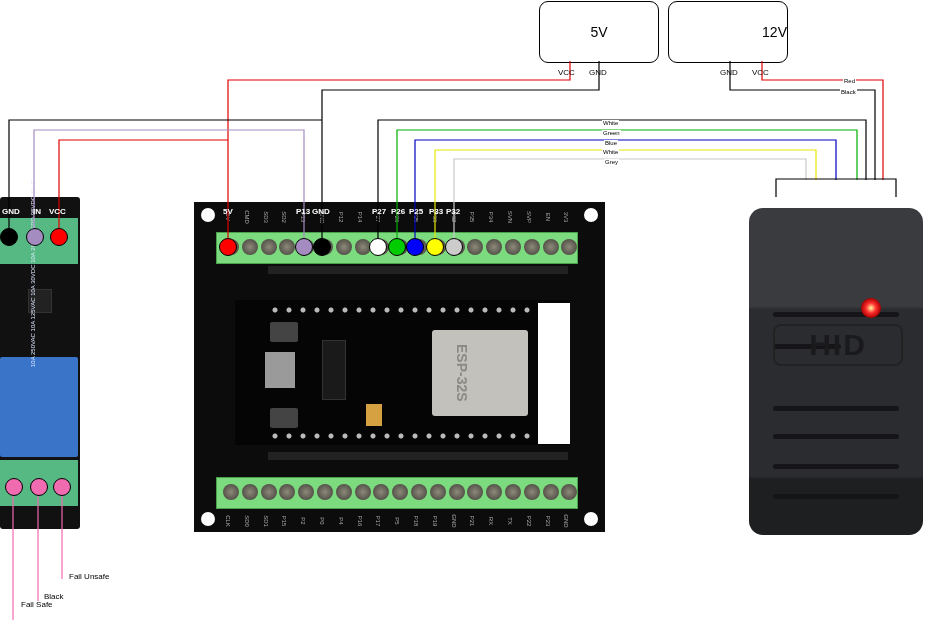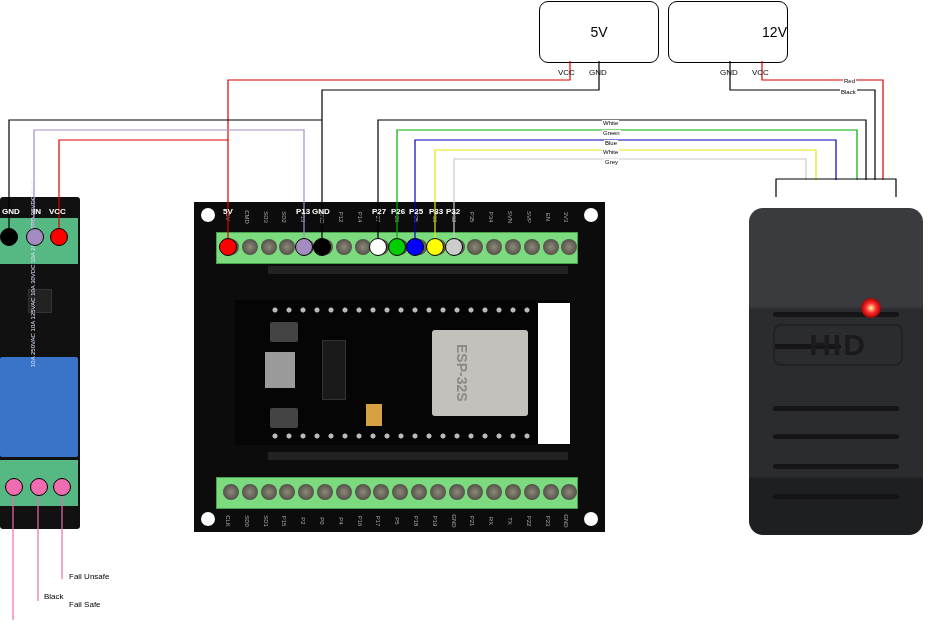--- a/index.html
+++ b/index.html
@@ -65,21 +65,21 @@
 <span class="pin-label-rly" style="left:33px;">IN</span>
 <span class="pin-label-rly" style="left:49px;">VCC</span>
 <div class="dot" style="left:0px;top:228px;width:18px;height:18px;background:#000;"></div>
 <div class="dot" style="left:26px;top:228px;width:18px;height:18px;background:#a48cc0;"></div>
 <div class="dot" style="left:50px;top:228px;width:18px;height:18px;background:#ff0000;"></div>
 <div class="dot" style="left:5px;top:478px;width:18px;height:18px;background:#f06bb0;"></div>
 <div class="dot" style="left:30px;top:478px;width:18px;height:18px;background:#f06bb0;"></div>
 <div class="dot" style="left:53px;top:478px;width:18px;height:18px;background:#f06bb0;"></div>
 <span class="lbl" style="left:69px;top:572px;">Fail Unsafe</span>
 <span class="lbl" style="left:44px;top:592px;">Black</span>
-<span class="lbl" style="left:21px;top:600px;margin-left:48px;">Fail Safe</span>
+<span class="lbl" style="left:21px;top:600px;">Fail Safe</span>
 
 <div class="board">
   <div class="hole" style="left:7px;top:6px;"></div>
   <div class="hole" style="left:390px;top:6px;"></div>
   <div class="hole" style="left:7px;top:310px;"></div>
   <div class="hole" style="left:390px;top:310px;"></div>
   <div class="tstrip" style="top:30px;" id="topstrip">
       <div class="screw" style="left: 6px;"></div>
       <div class="screw" style="left: 24.8px;"></div>
       <div class="screw" style="left: 43.6px;"></div>

